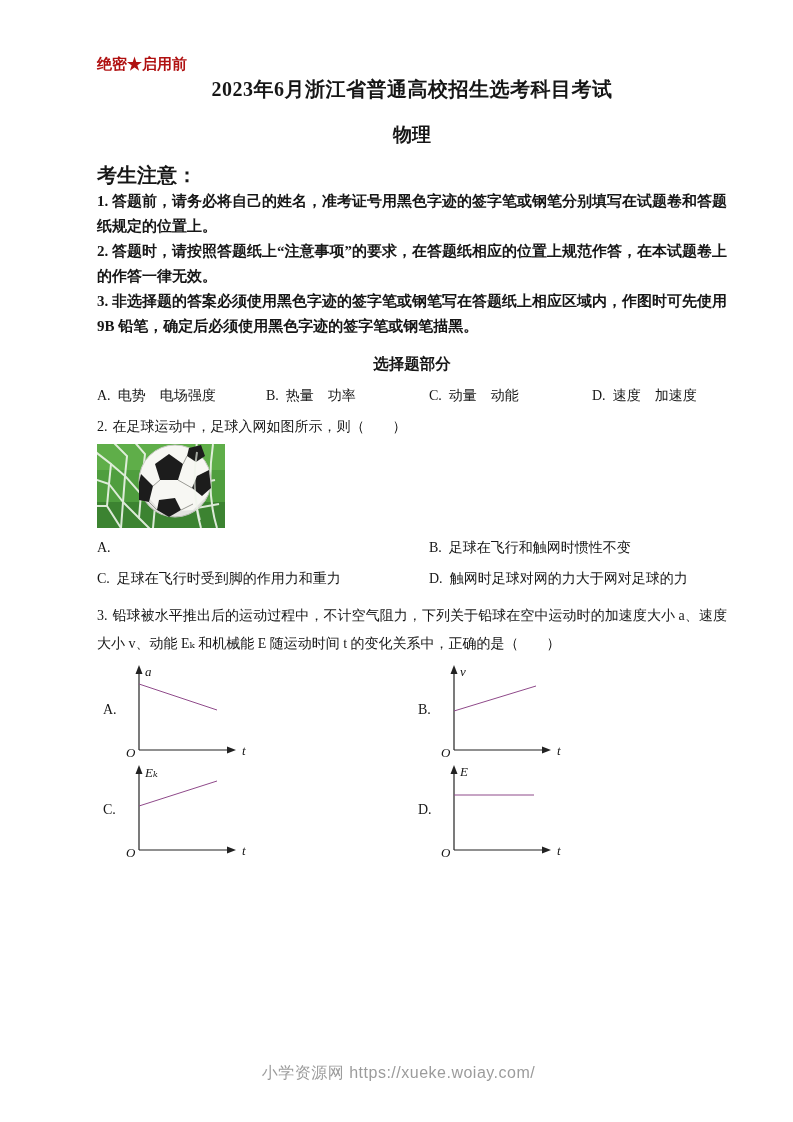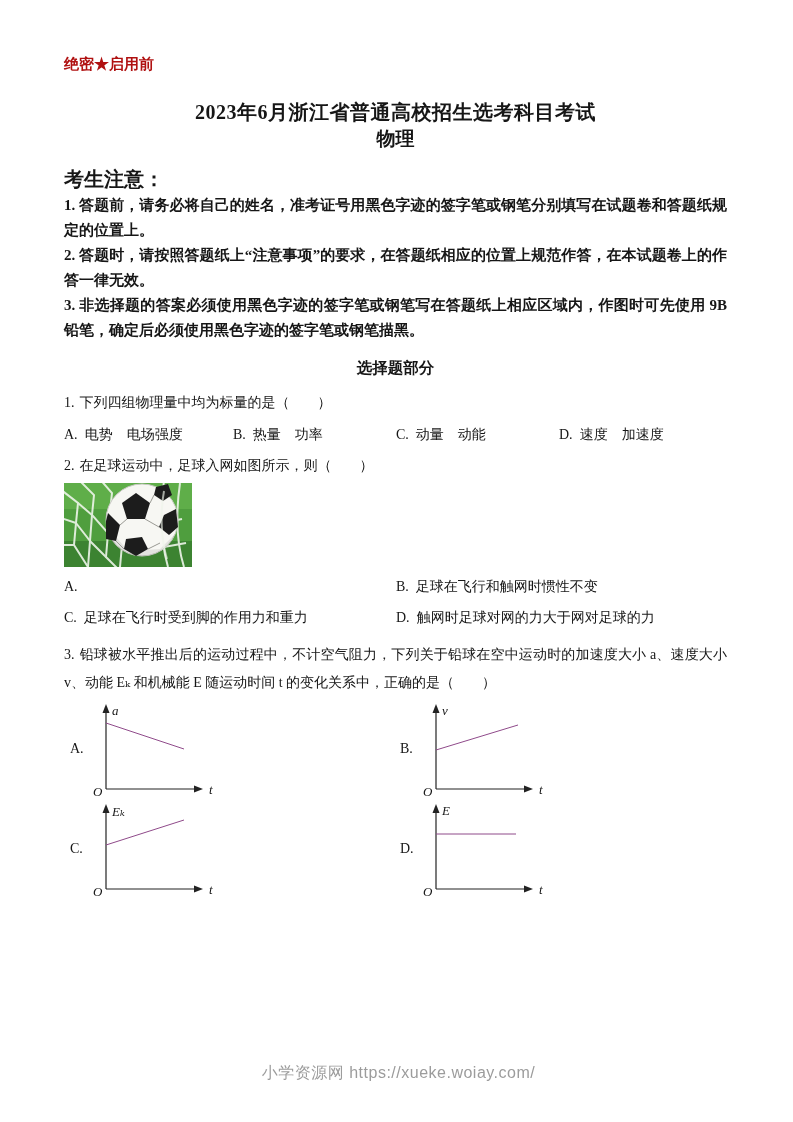--- a/index.html
+++ b/index.html
@@ -1,25 +1,25 @@
 <!DOCTYPE html>
 <html><head>
 <meta charset="utf-8">
 <style>
   html,body{margin:0;padding:0;}
   body{
     width:793px;height:1122px;background:#ffffff;color:#161616;
     font-family:"Liberation Serif","DejaVu Serif",serif;
     position:relative;overflow:hidden;
   }
-  .page{position:absolute;inset:0;padding:55px 66px 0 64px;box-sizing:border-box;}
+  .page{position:absolute;inset:0;padding:55px 66px 0 97px;box-sizing:border-box;}
 
   .classification{font-size:15px;font-weight:bold;color:#b01111;}
-  .title{text-align:center;font-size:20px;font-weight:bold;margin-top:25px;letter-spacing:.5px;}
-  .subject{text-align:center;font-size:19px;font-weight:bold;}
+  .title{text-align:center;font-size:20px;font-weight:bold;margin-top:2px;letter-spacing:.5px;}
+  .subject{text-align:center;font-size:19px;font-weight:bold;margin-top:19px;}
 
   .notice-heading{font-size:20px;font-weight:bold;margin-top:14px;}
   .notice-item{font-size:15px;font-weight:bold;line-height:25px;margin:0;text-align:justify;}
 
   .section-center{text-align:center;font-size:15.5px;font-weight:bold;margin-top:15px;}
   .part-heading{font-size:15.5px;font-weight:bold;line-height:27px;margin-top:3px;text-align:justify;}
 
   .q-stem{font-size:14px;line-height:22px;margin:0;text-align:justify;}
   .q1-stem{margin-top:13px;}
   .q2-stem{margin-top:9px;}
@@ -65,21 +65,20 @@
   <div class="title">2023年6月浙江省普通高校招生选考科目考试</div>
   <div class="subject">物理</div>
 
   <div class="notice-heading">考生注意：</div>
   <p class="notice-item">1. 答题前，请务必将自己的姓名，准考证号用黑色字迹的签字笔或钢笔分别填写在试题卷和答题纸规定的位置上。</p>
   <p class="notice-item">2. 答题时，请按照答题纸上“注意事项”的要求，在答题纸相应的位置上规范作答，在本试题卷上的作答一律无效。</p>
   <p class="notice-item">3. 非选择题的答案必须使用黑色字迹的签字笔或钢笔写在答题纸上相应区域内，作图时可先使用 9B 铅笔，确定后必须使用黑色字迹的签字笔或钢笔描黑。</p>
 
   <div class="section-center">选择题部分</div>
 
-  <p class="q-stem q1-stem"><span class="q-num">1.</span><span>下列四组物理量中均为标量的是（　　）</span></p>
   <div class="opt-row q1-row">
     <span class="opt">
         <span class="opt-label">A.</span>
         <span>电势　电场强度</span>
       </span>
     <span class="opt">
         <span class="opt-label">B.</span>
         <span>热量　功率</span>
       </span>
     <span class="opt">

